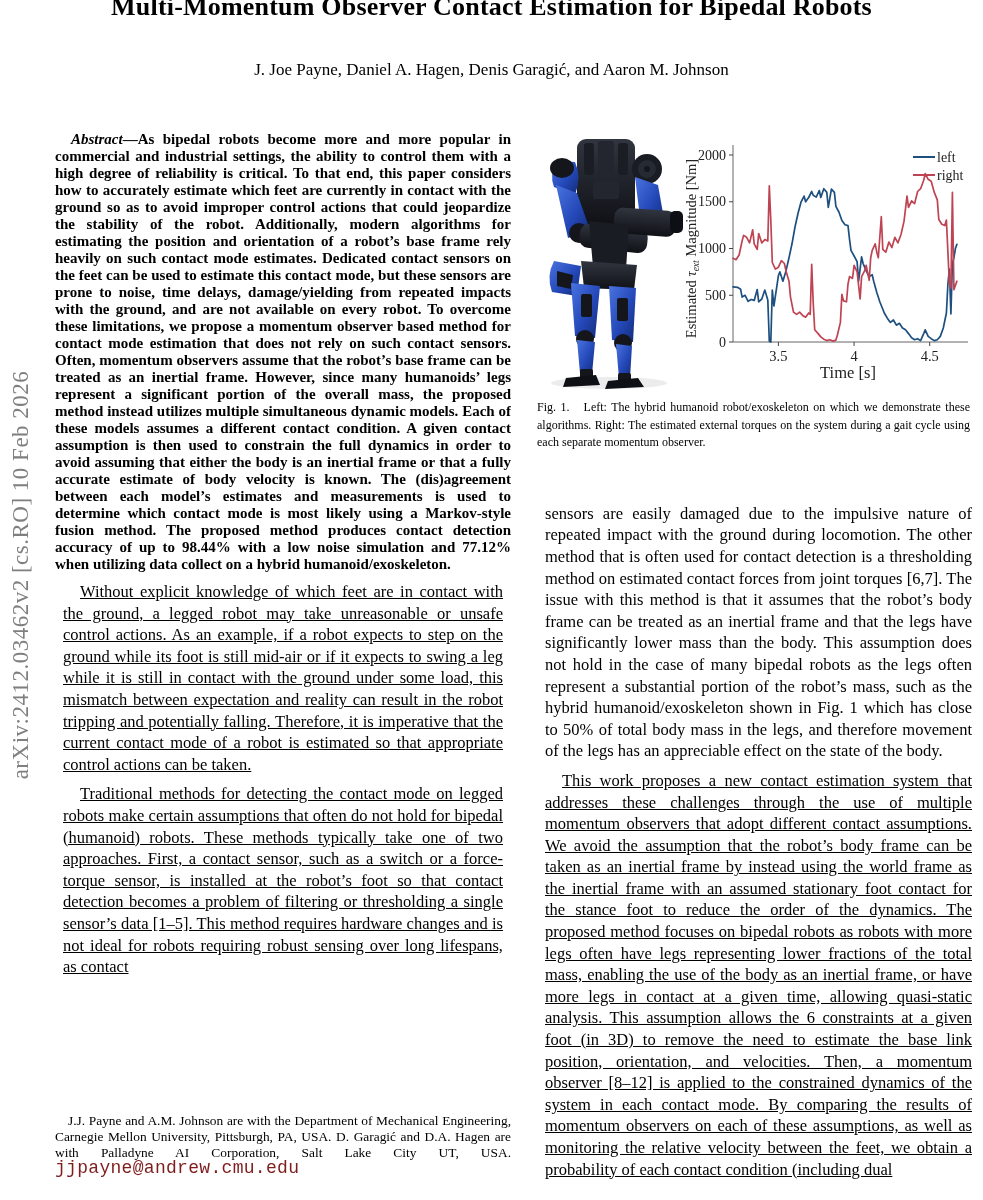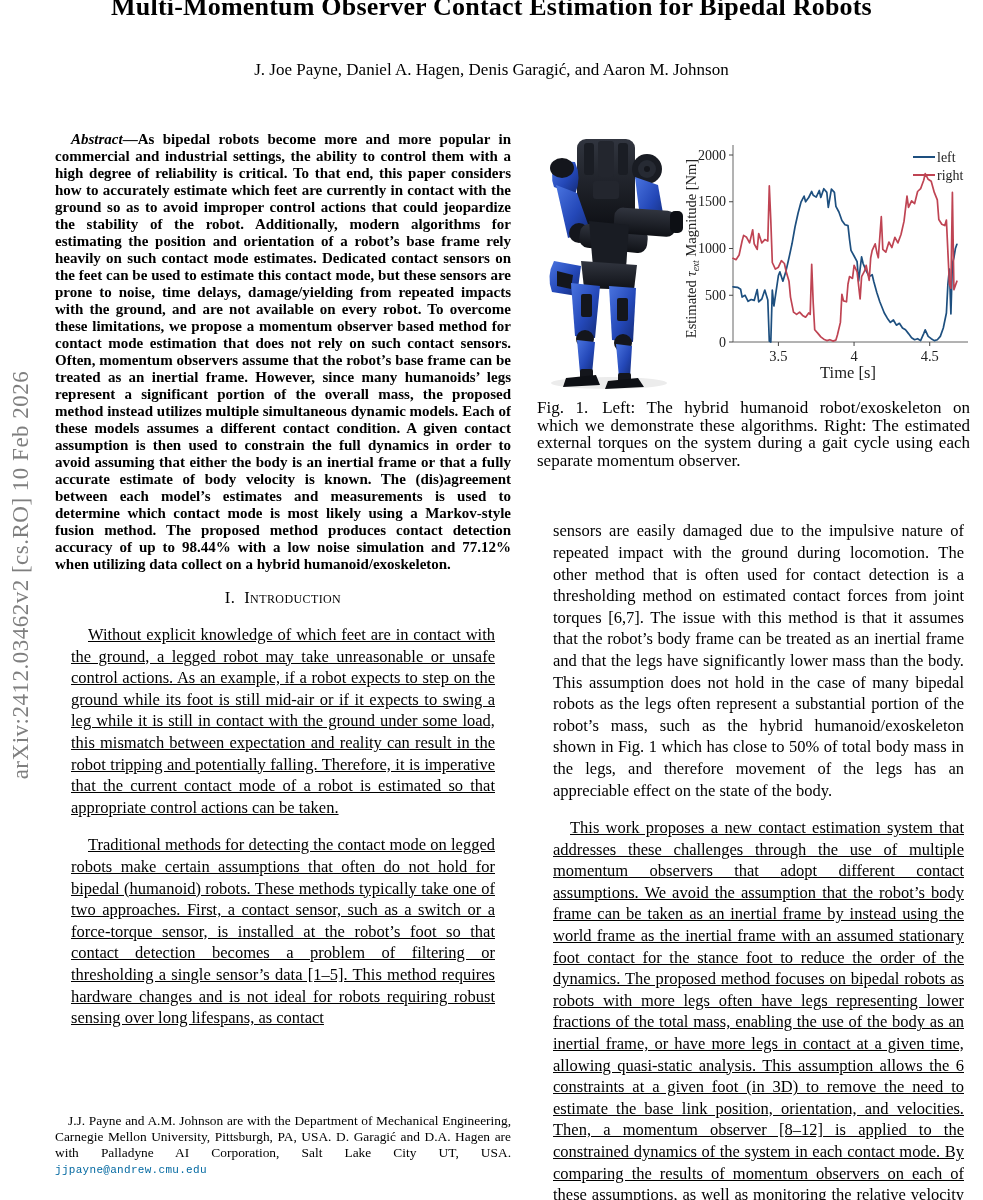--- a/index.html
+++ b/index.html
@@ -30,56 +30,55 @@
   }
   .abs-label { font-style:italic; }
 
   .section-heading {
     margin:15px 0 11px 0; font-size:16.5px; font-weight:normal;
     text-align:center; letter-spacing:0.4px;
   }
   .sc { font-variant:small-caps; }
   .numeral { margin-right:9px; }
 
-  .body-par { margin:16px; font-size:16.5px; line-height:21.6px; text-align:justify; }
+  .body-par { margin:8px; font-size:16.5px; line-height:21.6px; text-align:justify; }
   .indent   { text-indent:17px;text-decoration:underline; }
 
   .figure { position:relative; width:443px; height:258px; }
   .robot-svg { position:absolute; left:0; top:0; }
   .chart-svg { position:absolute; left:148px; top:0; }
 
-  .caption { margin:8px 10px 0 0; font-size:17px; line-height:17.6px; text-align:justify; }
+  .caption { margin:8px 10px 0 0; font-size:12px; line-height:17.6px; text-align:justify; }
   .cap-label { margin-right:14px; }
   .first-right-par { margin-top:51px; }
 
   .footnote {
     position:absolute; left:55px; top:1113px; width:456px;
     font-size:13.4px; line-height:15.9px; text-align:justify;
   }
   .footnote p { margin:0; text-indent:13px; }
   .email {
-    font-family:"Liberation Mono", monospace; font-size:11px;
-    color:#0369a1; text-decoration:none; letter-spacing:0.3px;margin-top:42px;
+    font-family:"Liberation Mono", monospace; font-size:18px;
+    color:#7f1d1d; text-decoration:none; letter-spacing:0.3px;margin-top:42px;
   }
   .chart-text { font-family:"Liberation Serif", serif; fill:#222; }
 </style>
 </head>
 <body>
 
 <div class="page">
 
   <div class="arxiv-banner">arXiv:2412.03462v2 [cs.RO] 10 Feb 2026</div>
 
   <h1 class="title">Multi-Momentum Observer Contact Estimation for Bipedal Robots</h1>
   <div class="authors">J. Joe Payne, Daniel A. Hagen, Denis Garagić, and Aaron M. Johnson</div>
 
   <div class="col-left">
     <p class="abstract"><span class="abs-label">Abstract</span><span>—As bipedal robots become more and more popular in commercial and industrial settings, the ability to control them with a high degree of reliability is critical. To that end, this paper considers how to accurately estimate which feet are currently in contact with the ground so as to avoid improper control actions that could jeopardize the stability of the robot. Additionally, modern algorithms for estimating the position and orientation of a robot’s base frame rely heavily on such contact mode estimates. Dedicated contact sensors on the feet can be used to estimate this contact mode, but these sensors are prone to noise, time delays, damage/yielding from repeated impacts with the ground, and are not available on every robot. To overcome these limitations, we propose a momentum observer based method for contact mode estimation that does not rely on such contact sensors. Often, momentum observers assume that the robot’s base frame can be treated as an inertial frame. However, since many humanoids’ legs represent a significant portion of the overall mass, the proposed method instead utilizes multiple simultaneous dynamic models. Each of these models assumes a different contact condition. A given contact assumption is then used to constrain the full dynamics in order to avoid assuming that either the body is an inertial frame or that a fully accurate estimate of body velocity is known. The (dis)agreement between each model’s estimates and measurements is used to determine which contact mode is most likely using a Markov-style fusion method. The proposed method produces contact detection accuracy of up to 98.44% with a low noise simulation and 77.12% when utilizing data collect on a hybrid humanoid/exoskeleton.</span></p>
 
-    <h2 class="section-heading"><span class="numeral">I.</span><span class="sc">Introduction</span></h2>
 
     <p class="body-par indent">Without explicit knowledge of which feet are in contact with the ground, a legged robot may take unreasonable or unsafe control actions. As an example, if a robot expects to step on the ground while its foot is still mid-air or if it expects to swing a leg while it is still in contact with the ground under some load, this mismatch between expectation and reality can result in the robot tripping and potentially falling. Therefore, it is imperative that the current contact mode of a robot is estimated so that appropriate control actions can be taken.</p>
     <p class="body-par indent">Traditional methods for detecting the contact mode on legged robots make certain assumptions that often do not hold for bipedal (humanoid) robots. These methods typically take one of two approaches. First, a contact sensor, such as a switch or a force-torque sensor, is installed at the robot’s foot so that contact detection becomes a problem of filtering or thresholding a single sensor’s data [1–5]. This method requires hardware changes and is not ideal for robots requiring robust sensing over long lifespans, as contact</p>
   </div>
 
   <div class="col-right">
 
     <div class="figure">
 
       <svg class="robot-svg" width="148" height="258" viewBox="0 0 148 258" xmlns="http://www.w3.org/2000/svg">

